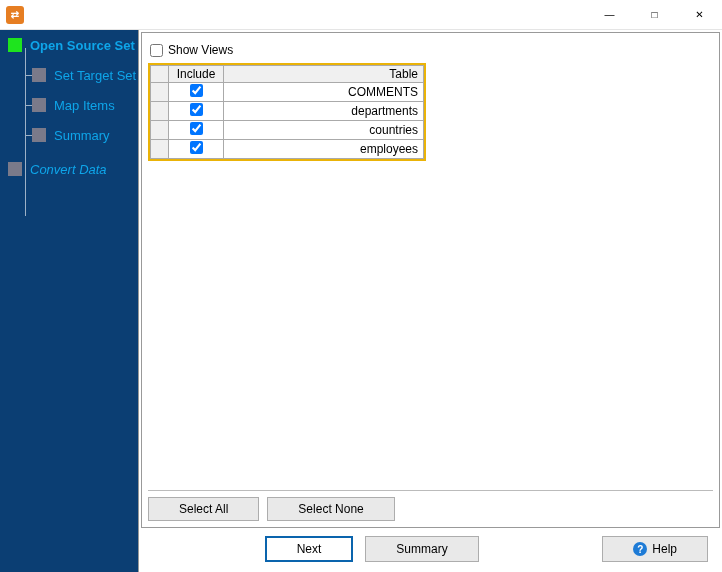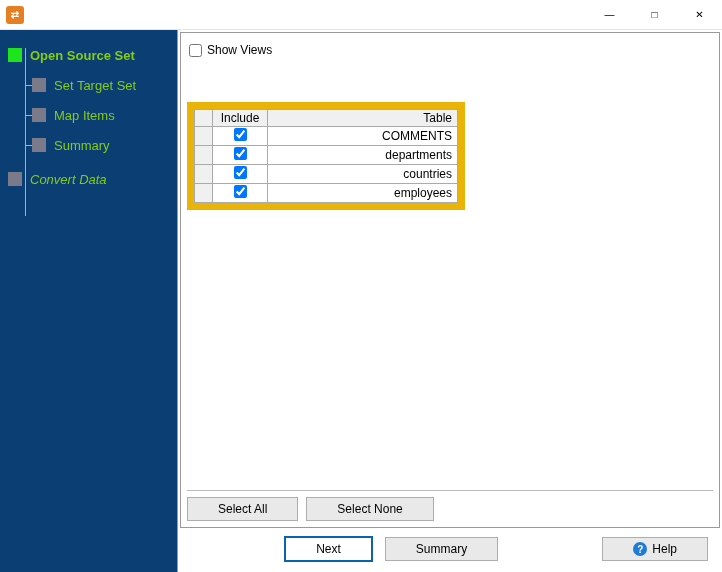--- a/index.html
+++ b/index.html
@@ -31,25 +31,24 @@
   .titlebar .spacer { flex: 1; }
   .win-controls { display: flex; height:100%; }
   .win-btn {
     width: 45px; height: 100%;
     display: flex; align-items: center; justify-content: center;
     font-family: "Segoe UI Symbol", sans-serif;
     font-size: 10px;
   }
   .body-row { flex: 1; display: flex; overflow:hidden; }
   .sidebar {
-    width: 177px;
+    width: 138px;
     background: #0b3e73;
-    color: #84cc16;
+    color: #0ea5e9;
     font-size: 13px;
-    padding-top: 10px;
     position: relative;
   }
   .side-line {
     position:absolute;
     left:25px; top:18px; bottom: auto;
     width:1px; height:168px;
     background: rgba(255,255,255,0.6);
   }
   .side-item {
     position: relative;
@@ -98,22 +97,21 @@
     overflow:hidden;
   }
   .check-row {
     display:flex; align-items:center;
     margin-bottom: 6px;
     padding-left:2px;
   }
   .check-row input { margin-right: 5px; width:13px;height:13px;}
   .table-wrap {
     width: 278px;
-    border:7px solid #eab308;
-    margin-top:39px;
+    border:2px solid #eab308;
   }
   table { border-collapse: collapse; width:100%; }
   th, td {
     border: 1px solid #aaa;
     font-size: 12px;
     text-align: right;
     padding: 1px 5px;
     background:#fff;
   }
   th {
@@ -137,21 +135,20 @@
     font-size: 12px;
     cursor: pointer;
     display:inline-flex;align-items:center;gap:5px;
   }
   .btn.primary {
     border: 2px solid #0a64ad;
     background:#fff;
   }
   .footer {
     display:flex;
-    align-items:center;
     padding: 6px 14px 10px 14px;
     gap: 12px;
   }
   .footer .spacer { flex:1; }
   .help-icon {
     width:14px;height:14px;border-radius:50%;
     background:#1e7bd6;color:#fff;
     display:inline-flex;align-items:center;justify-content:center;
     font-size:10px;font-weight:bold;
   }

